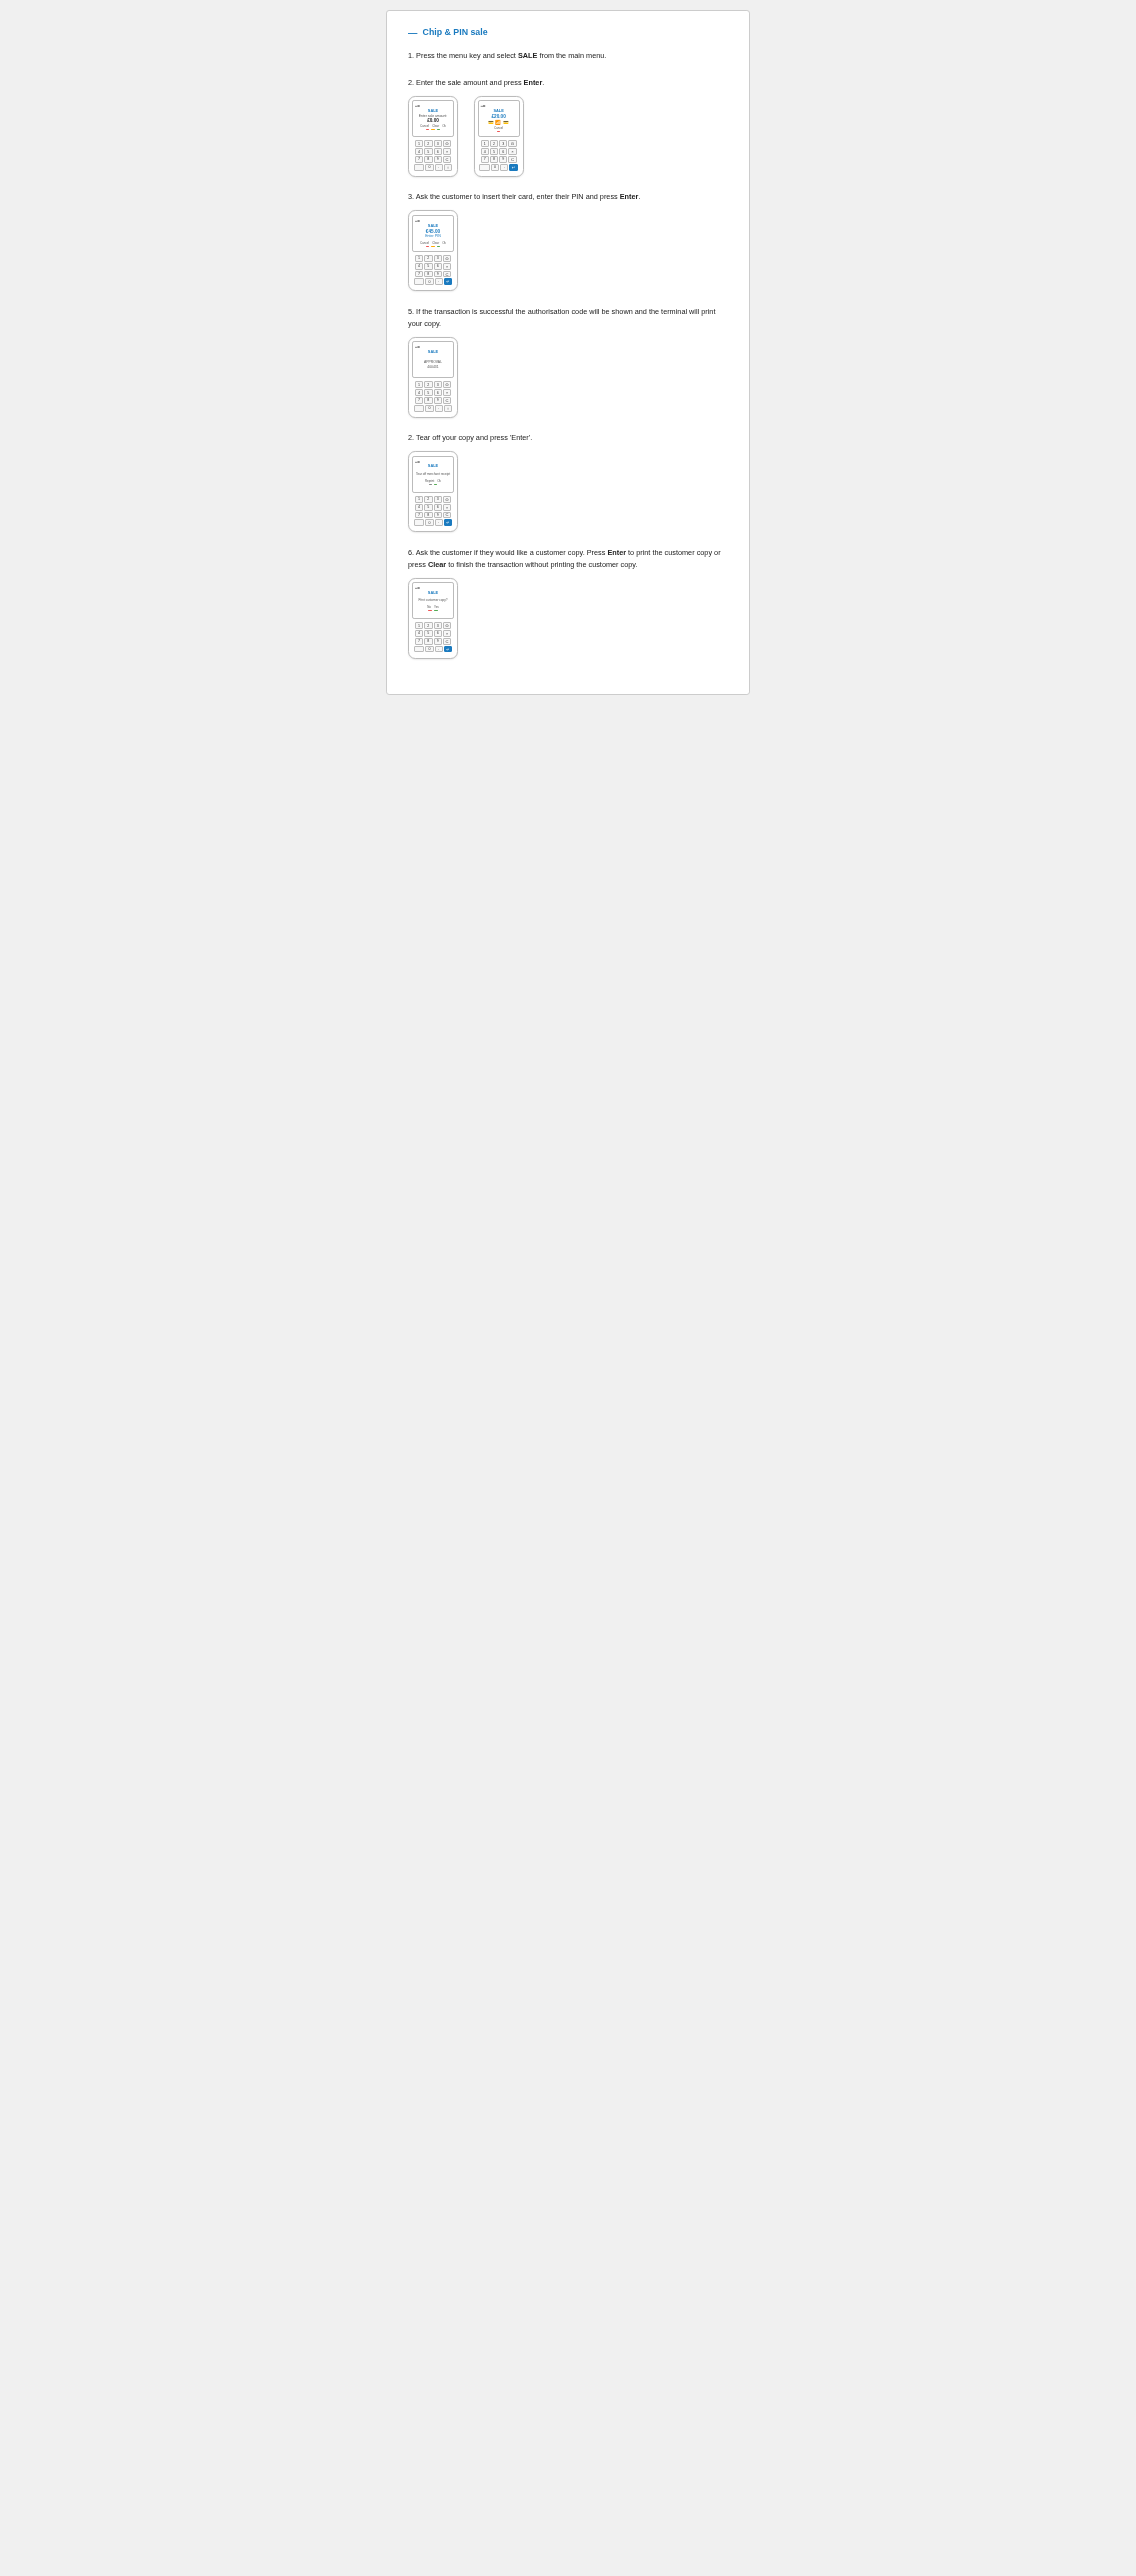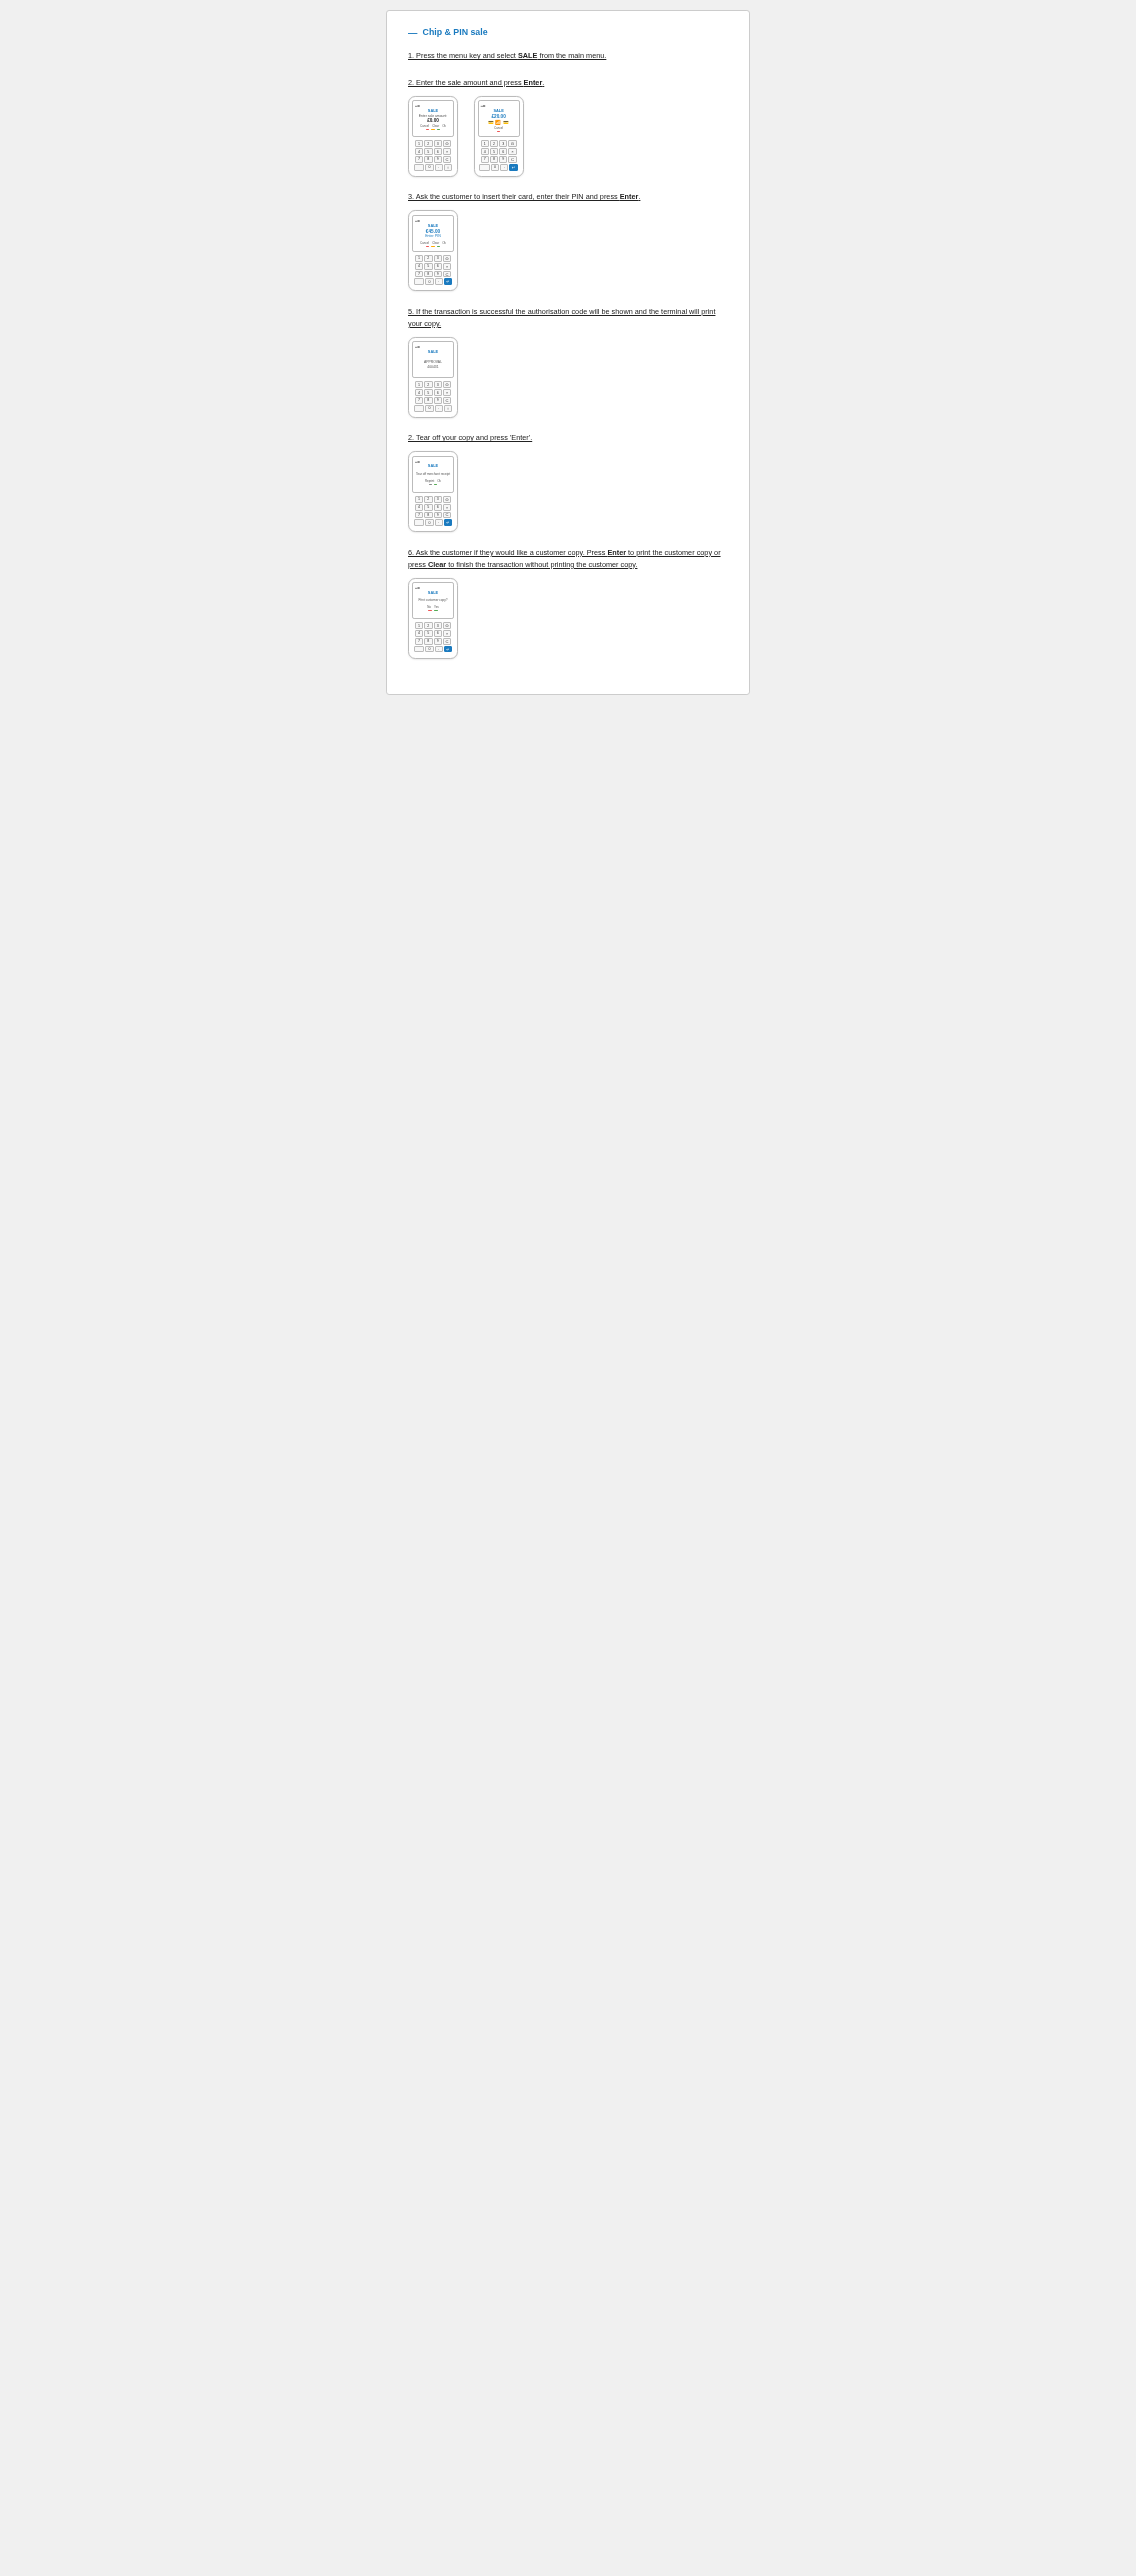--- a/index.html
+++ b/index.html
@@ -31,21 +31,20 @@
       color: #1a7abf;
       font-size: 9.4px;
       font-weight: bold;
     }
     .step {
       margin-bottom: 14.6px;
     }
     .step-text {
       margin-bottom: 7.3px;
       line-height: 1.6;
-      text-decoration: underline;
     }
     .step-text b {
       font-weight: bold;
     }
     .terminals-row {
       display: flex;
       gap: 15.6px;
       flex-wrap: wrap;
       margin-top: 4.2px;
     }

